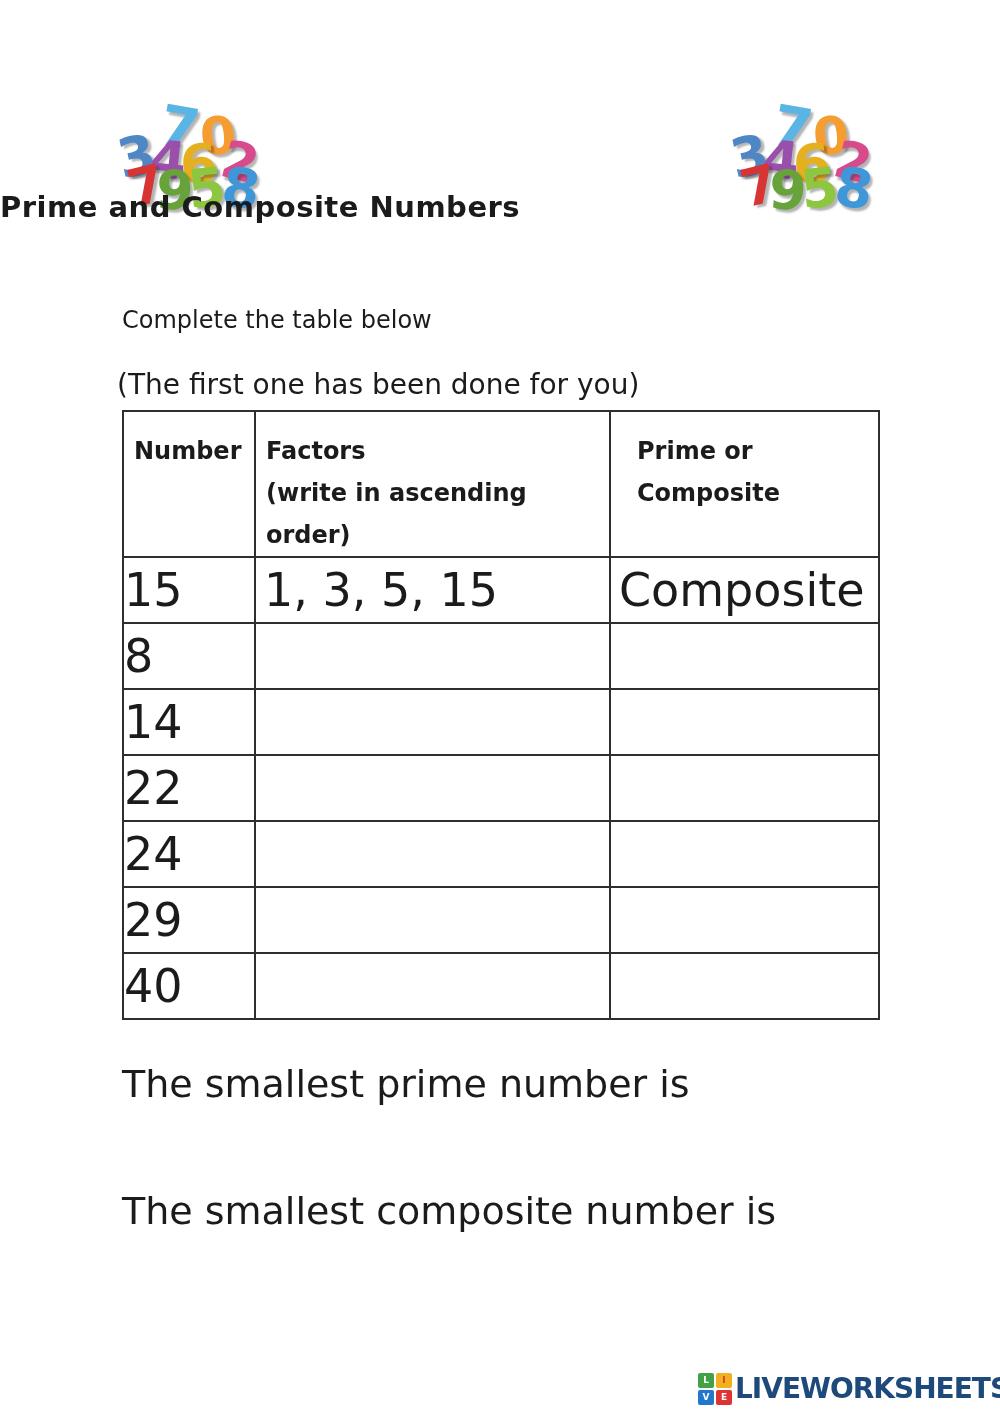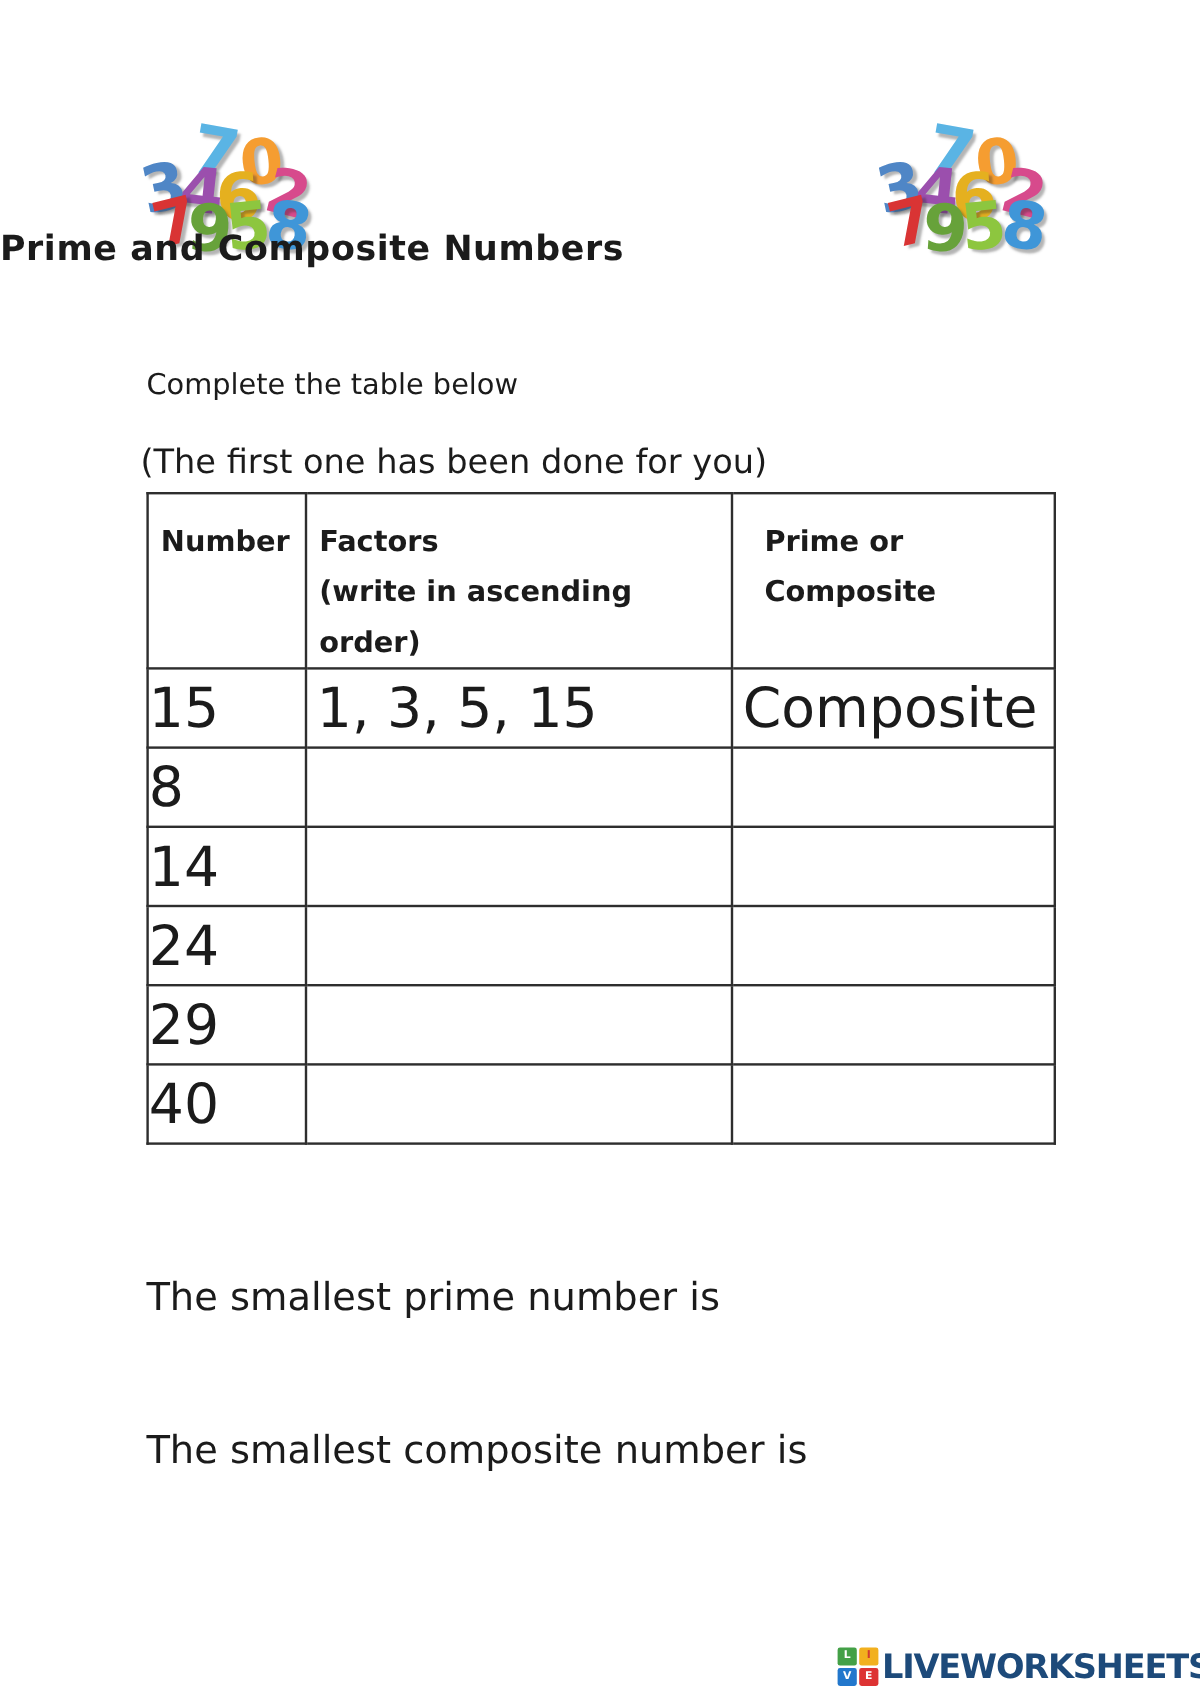--- a/index.html
+++ b/index.html
@@ -66,21 +66,21 @@
   .hdr-constrain-class   { max-width: 160px; margin-left: 16px; }
   .factors-table tbody td {
     height: 66px;
     font-size: 46px;
     line-height: 1;
     vertical-align: middle;
   }
   td.num-cell { text-align: left; }
   td.ans-cell { text-align: left; padding-left: 8px; }
 
-  .question { position: absolute; left: 122px; font-size: 32px; text-align: right; }
+  .question { position: absolute; left: 122px; font-size: 38px; text-align: right; }
   .q1 { top: 1062px; }
   .q2 { top: 1189px; }
 
   
   .logo {
     position: absolute;
     left: 698px; top: 1372px;
     display: flex;
     align-items: center;
     gap: 3px;
@@ -175,20 +175,25 @@
         <td class="num-cell">8</td>
         <td class="ans-cell"></td>
         <td class="ans-cell"></td>
       </tr>
       <tr>
         <td class="num-cell">14</td>
         <td class="ans-cell"></td>
         <td class="ans-cell"></td>
       </tr>
       <tr>
+        <td class="num-cell">22</td>
+        <td class="ans-cell"></td>
+        <td class="ans-cell"></td>
+      </tr>
+      <tr>
         <td class="num-cell">24</td>
         <td class="ans-cell"></td>
         <td class="ans-cell"></td>
       </tr>
       <tr>
         <td class="num-cell">29</td>
         <td class="ans-cell"></td>
         <td class="ans-cell"></td>
       </tr>
       <tr>

